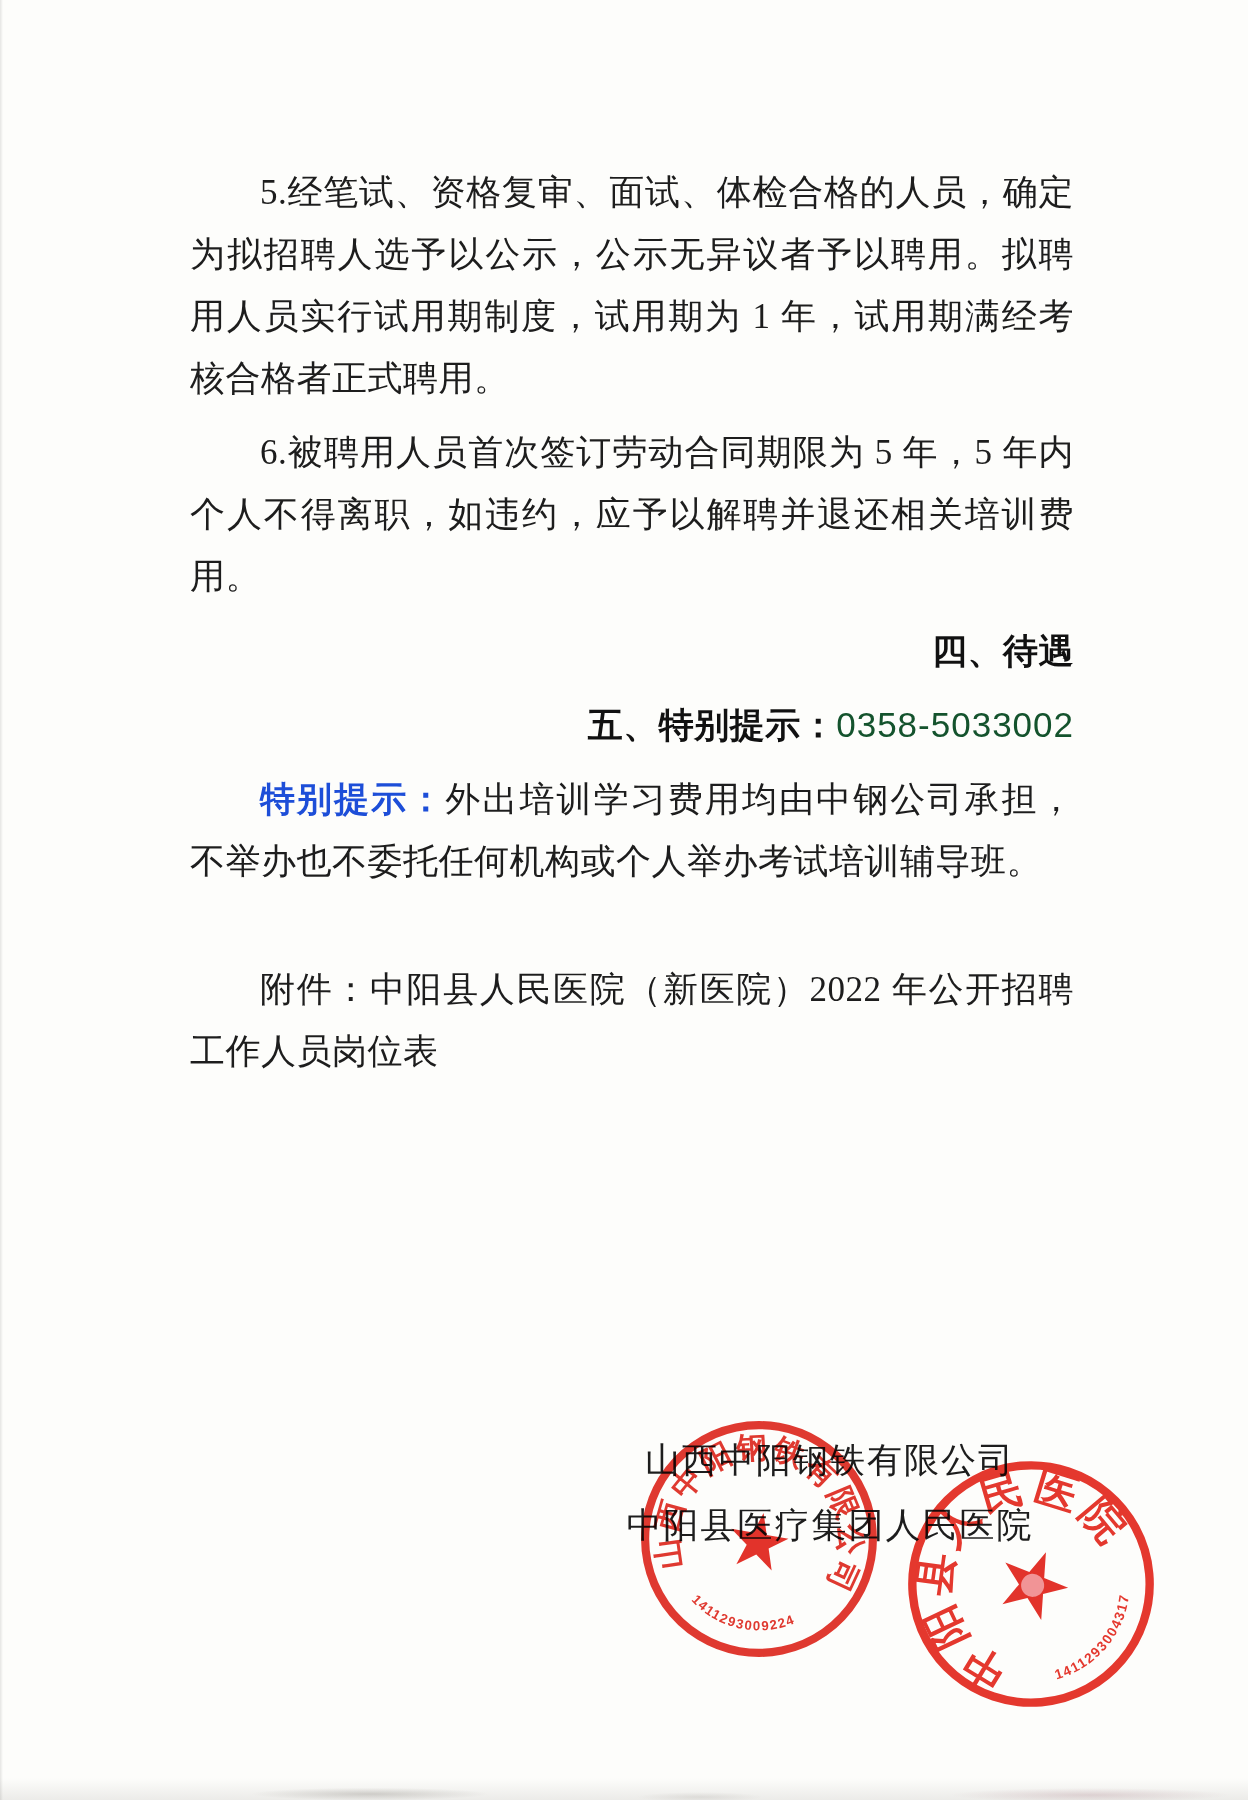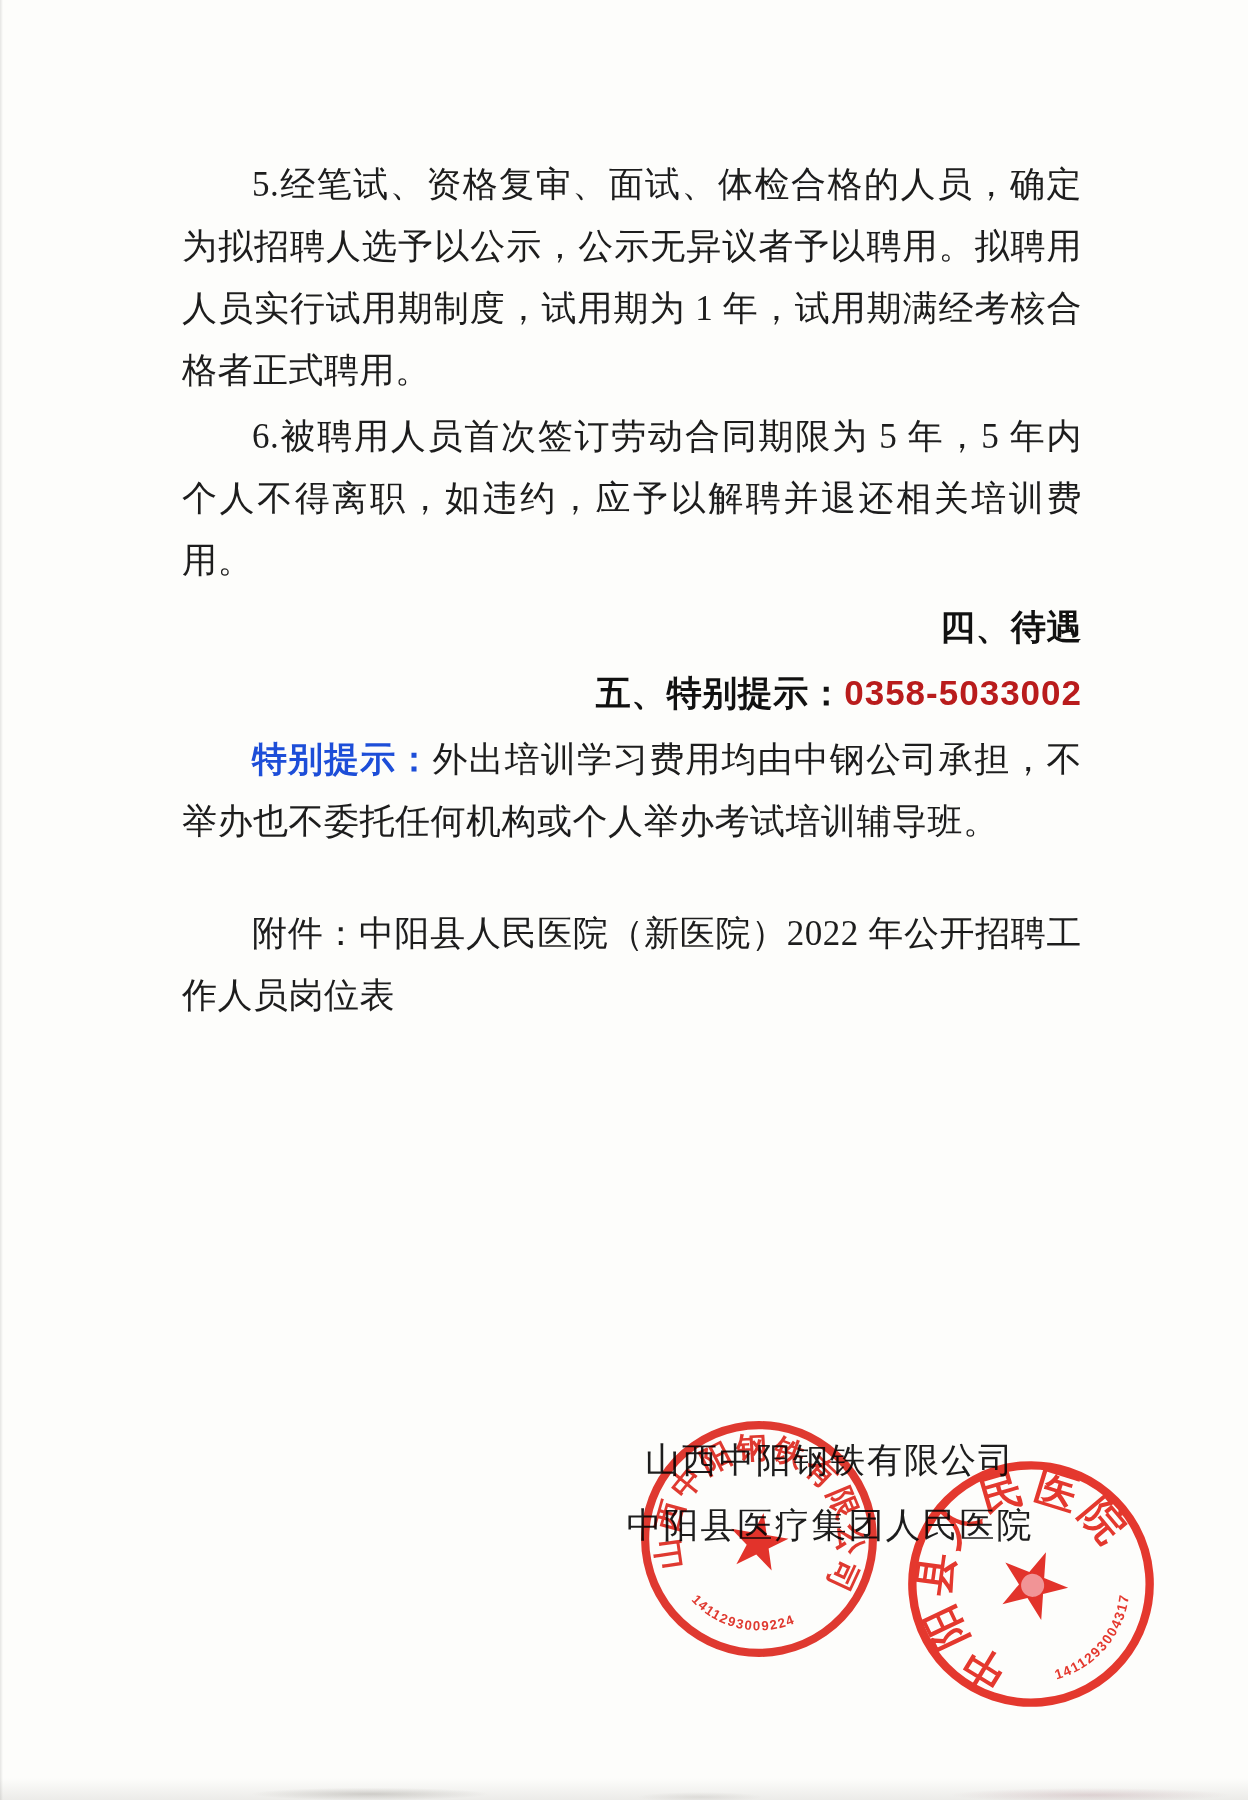--- a/index.html
+++ b/index.html
@@ -17,33 +17,33 @@
     content:"";position:absolute;left:0;top:0;bottom:0;width:3px;
     background:linear-gradient(to right,rgba(120,120,118,.18),rgba(0,0,0,0));
   }
   .body-text{
     position:absolute;left:178px;top:150px;width:908px;
     font-size:35px;line-height:62px;
     text-align:justify;text-justify:inter-ideograph;
     letter-spacing:.5px;
     z-index:1;
   }
-  .body-text p{margin:4px;padding:0;text-indent:70px;}
+  .body-text p{margin:12px;padding:0;text-indent:70px;}
   .head{
     font-family:"Liberation Sans","DejaVu Sans",sans-serif;
     font-weight:700;color:#111;
     text-align:right;
   }
   .lead{
     font-family:"Liberation Sans","DejaVu Sans",sans-serif;
     font-weight:700;color:#1d4ed8;
   }
   .phone-num{
     font-family:"Liberation Sans","DejaVu Sans",sans-serif;
-    font-weight:700;color:#b91c1c;letter-spacing:1px;
+    font-weight:400;color:#14532d;letter-spacing:1px;
   }
   .spacer{height:42px;}
   .signature{
     position:absolute;left:560px;top:1428px;width:540px;
     text-align:center;
     font-size:35px;line-height:65px;letter-spacing:2px;
     z-index:1;
   }
   .signature div{white-space:nowrap;}
   .seal{

